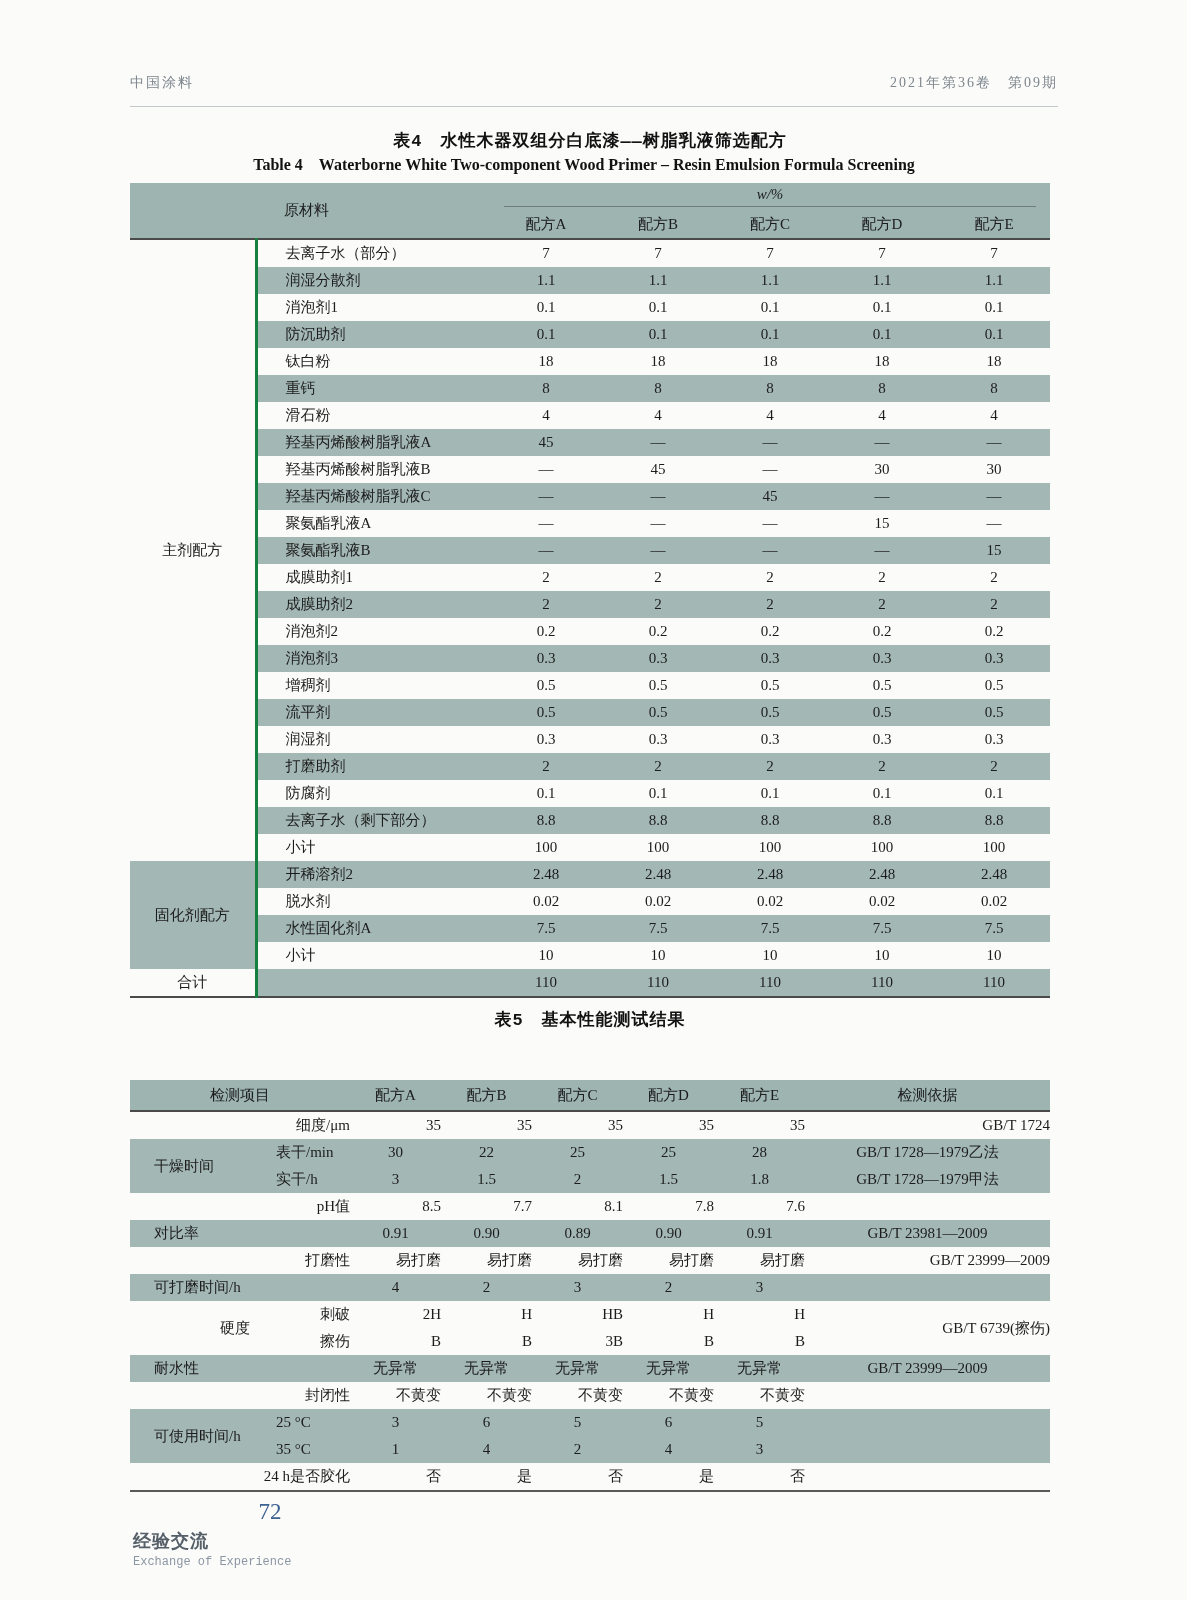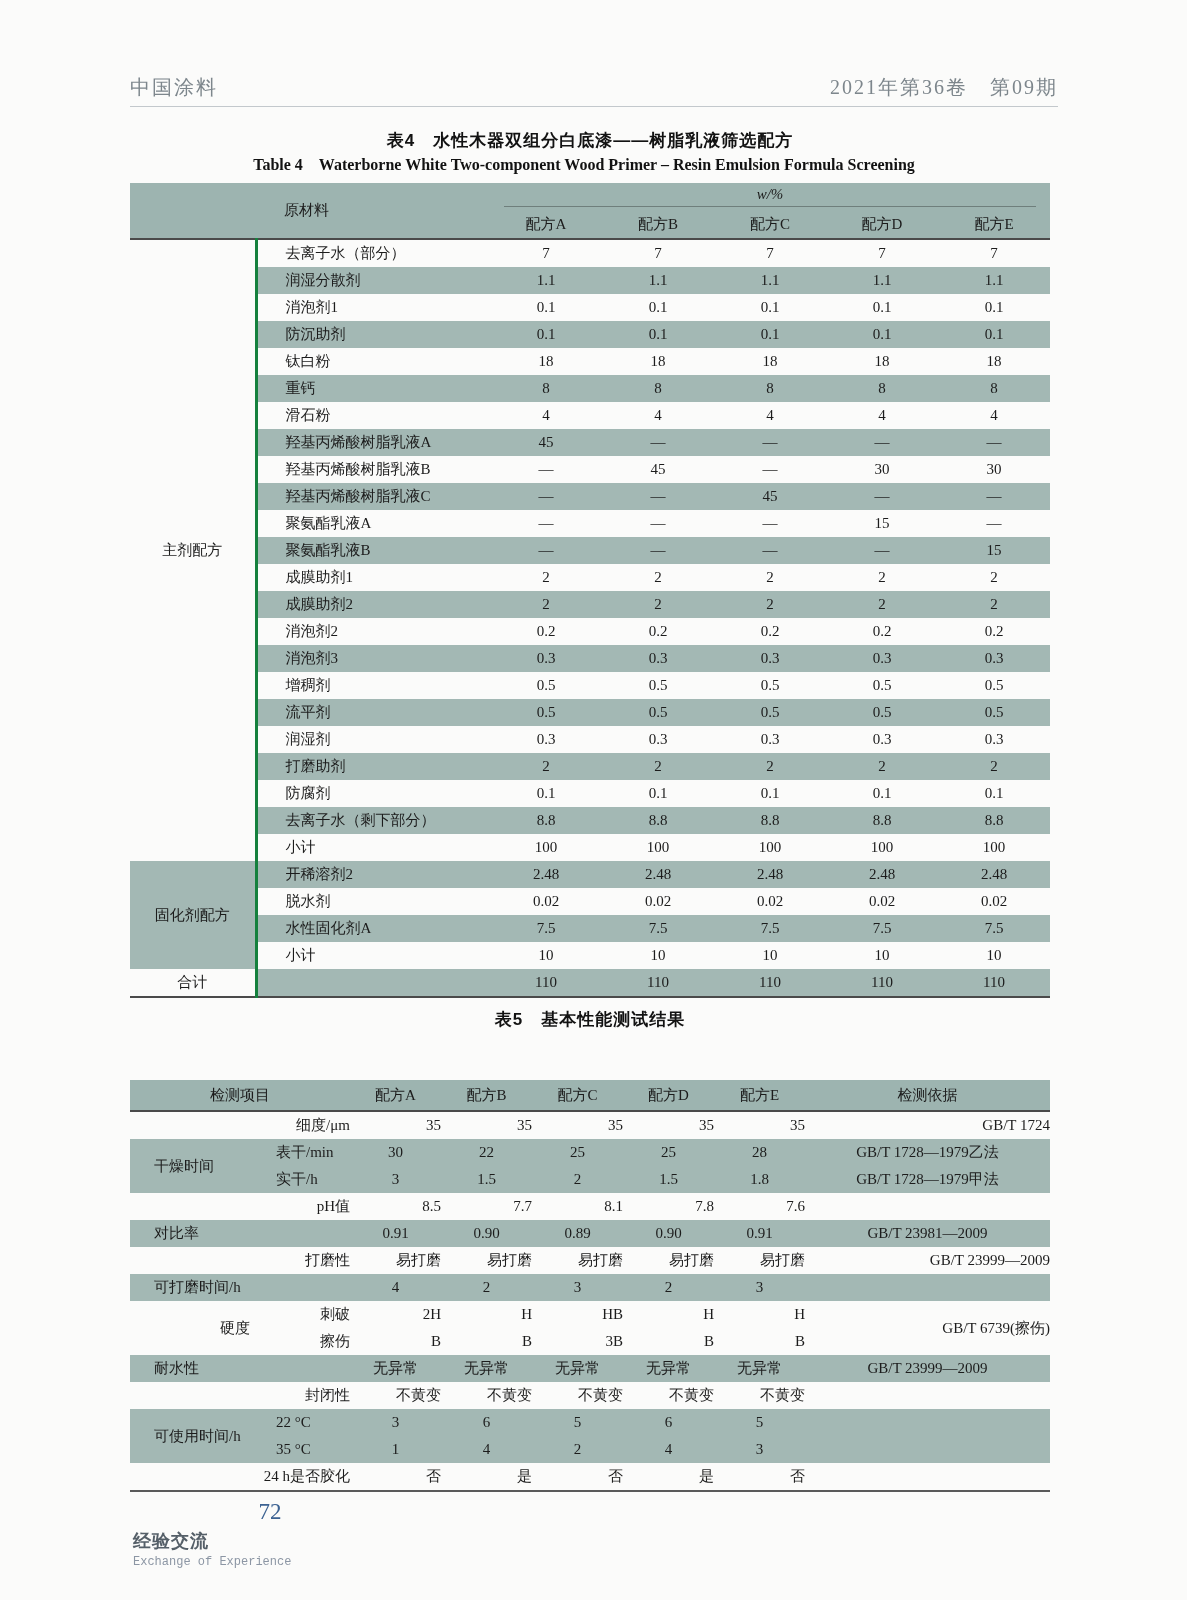--- a/index.html
+++ b/index.html
@@ -10,30 +10,30 @@
     margin:0 auto;
     font-family:"Liberation Serif","DejaVu Serif",serif;
     color:#1c1c1c;
     overflow:hidden;
   }
   
   .page-header{
     position:absolute;top:74px;left:130px;width:928px;
     display:flex;justify-content:space-between;align-items:center;
     color:var(--page_text_gray,#7d868c);
-    font-size:20px;letter-spacing:2px;
+    font-size:14px;letter-spacing:2px;
   }
   .page-header-rule{
     position:absolute;top:106px;left:130px;width:928px;height:1px;
     background:#c3c8cc;
   }
   
   .tbl-title-cn{
     position:absolute;left:130px;width:920px;text-align:center;
-    font-family:Liberation Sans, sans-serif;
+    font-family:Liberation Mono, monospace;
     font-weight:bold;font-size:17px;color:#121212;letter-spacing:1px;
   }
   .tbl-title-en{
     position:absolute;left:124px;width:920px;text-align:center;
     font-weight:bold;font-size:16px;color:#121212;
   }
   #t4-title-cn{top:129px;}
   #t4-title-en{top:155px;}
   #t5-title-cn{top:1008px;}
   #t5-title-en{top:1036px;}
@@ -470,21 +470,21 @@
           <td class="lbl" colspan="2">封闭性</td>
           <td class="val">不黄变</td>
           <td class="val">不黄变</td>
           <td class="val">不黄变</td>
           <td class="val">不黄变</td>
           <td class="val">不黄变</td>
           <td class="std"></td>
         </tr>
         <tr class="blk-green">
           <td class="lbl" rowspan="2">可使用时间/h</td>
-          <td class="sub">22 °C</td>
+          <td class="sub">25 °C</td>
           <td class="val">3</td>
           <td class="val">6</td>
           <td class="val">5</td>
           <td class="val">6</td>
           <td class="val">5</td>
           <td class="std" rowspan="2"></td>
         </tr>
         <tr class="blk-green">
           <td class="sub">35 °C</td>
           <td class="val">1</td>

